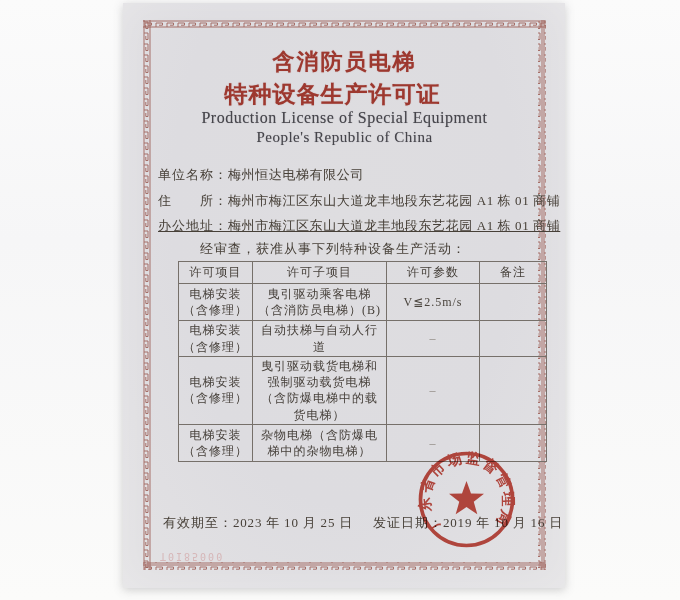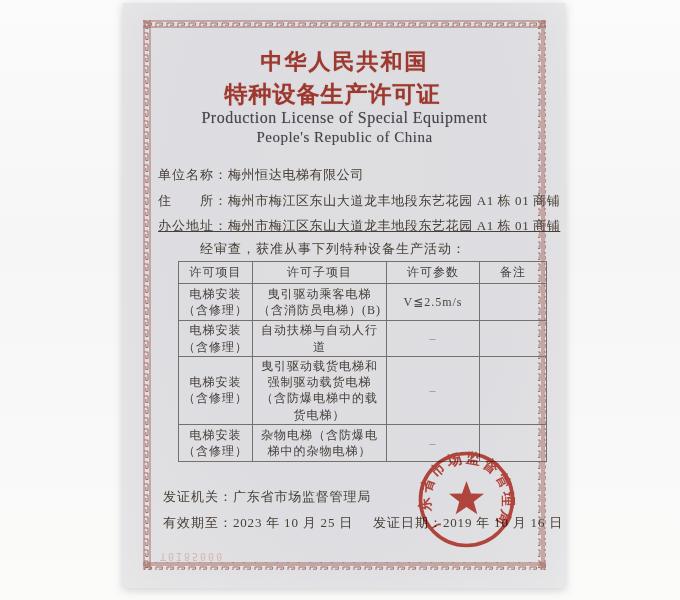--- a/index.html
+++ b/index.html
@@ -95,21 +95,21 @@
           <path d="M0 1 H11 M0 7 H11" stroke="#9b5a51" stroke-width="1" fill="none"></path>
           <path d="M2 7 V3 H8.5 V5.2 H5" stroke="#9b5a51" stroke-width="1" fill="none"></path>
         </pattern>
       </defs>
       <rect x="0" y="0" width="403" height="8" fill="url(#gkh)" opacity=".85"></rect>
       <rect x="0" y="542" width="403" height="8" fill="url(#gkh)" opacity=".85"></rect>
       <rect x="0" y="0" width="8" height="550" fill="url(#gkv)" opacity=".85"></rect>
       <rect x="395" y="0" width="8" height="550" fill="url(#gkv)" opacity=".85"></rect>
     </svg>
 
-    <div class="t-cn1">中华人民共和国</div>
+    <div class="t-cn1">含消防员电梯</div>
     <div class="t-cn2">特种设备生产许可证</div>
     <div class="t-en1">Production License of Special Equipment</div>
     <div class="t-en2">People's Republic of China</div>
 
 
     <div class="field f1">
       <span class="lbl">单位名称：</span><span class="val">梅州恒达电梯有限公司</span>
     </div>
     <div class="field f2">
       <span class="lbl">住　　所：</span><span class="val">梅州市梅江区东山大道龙丰地段东艺花园 A1 栋 01 商铺</span>
@@ -152,23 +152,20 @@
       <tr class="r4">
         <td class="item">电梯安装
 （含修理）</td>
         <td>杂物电梯（含防爆电梯中的杂物电梯）</td>
         <td class="param dash">–</td>
         <td></td>
       </tr>
     </tbody>
       </table>
 
-    <div class="foot fi">
-      <span class="lbl">发证机关：</span><span class="val">广东省市场监督管理局</span>
-    </div>
     <div class="foot fv">
       <span class="lbl">有效期至：</span><span class="val">2023 年 10 月 25 日</span>
     </div>
     <div class="foot fd">
       <span class="lbl">发证日期：</span><span class="val">2019 年 10 月 16 日</span>
     </div>
 
     <div class="ghost">T0I85000</div>
 
     <svg class="seal" viewBox="0 0 100 100" aria-hidden="true">

